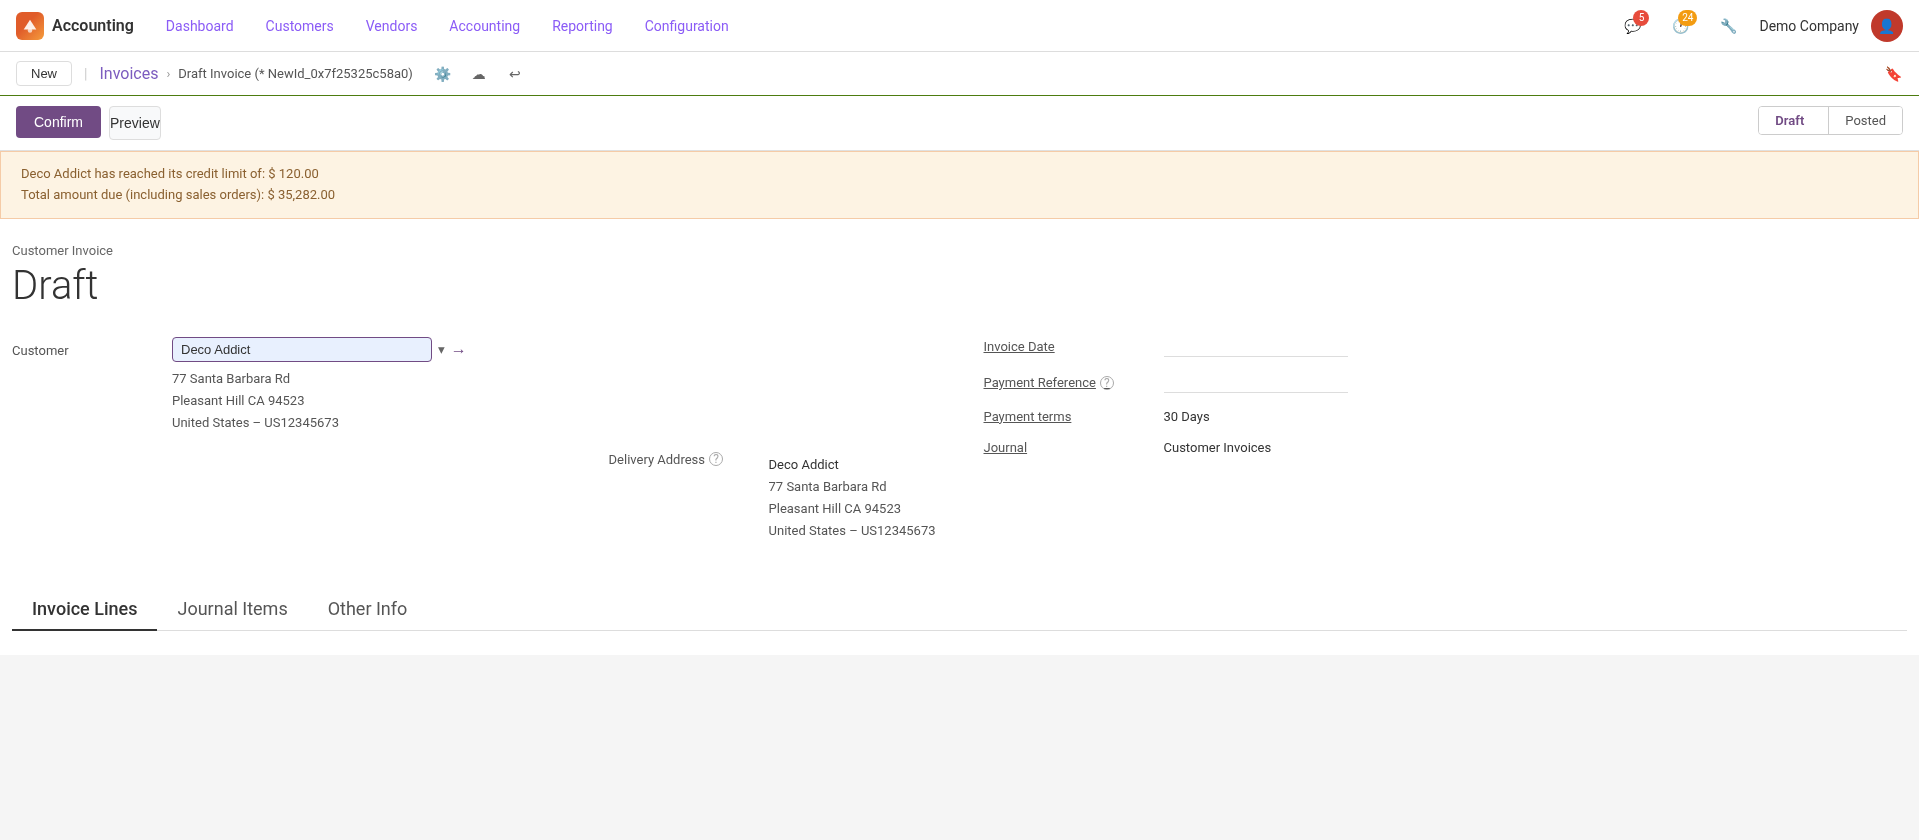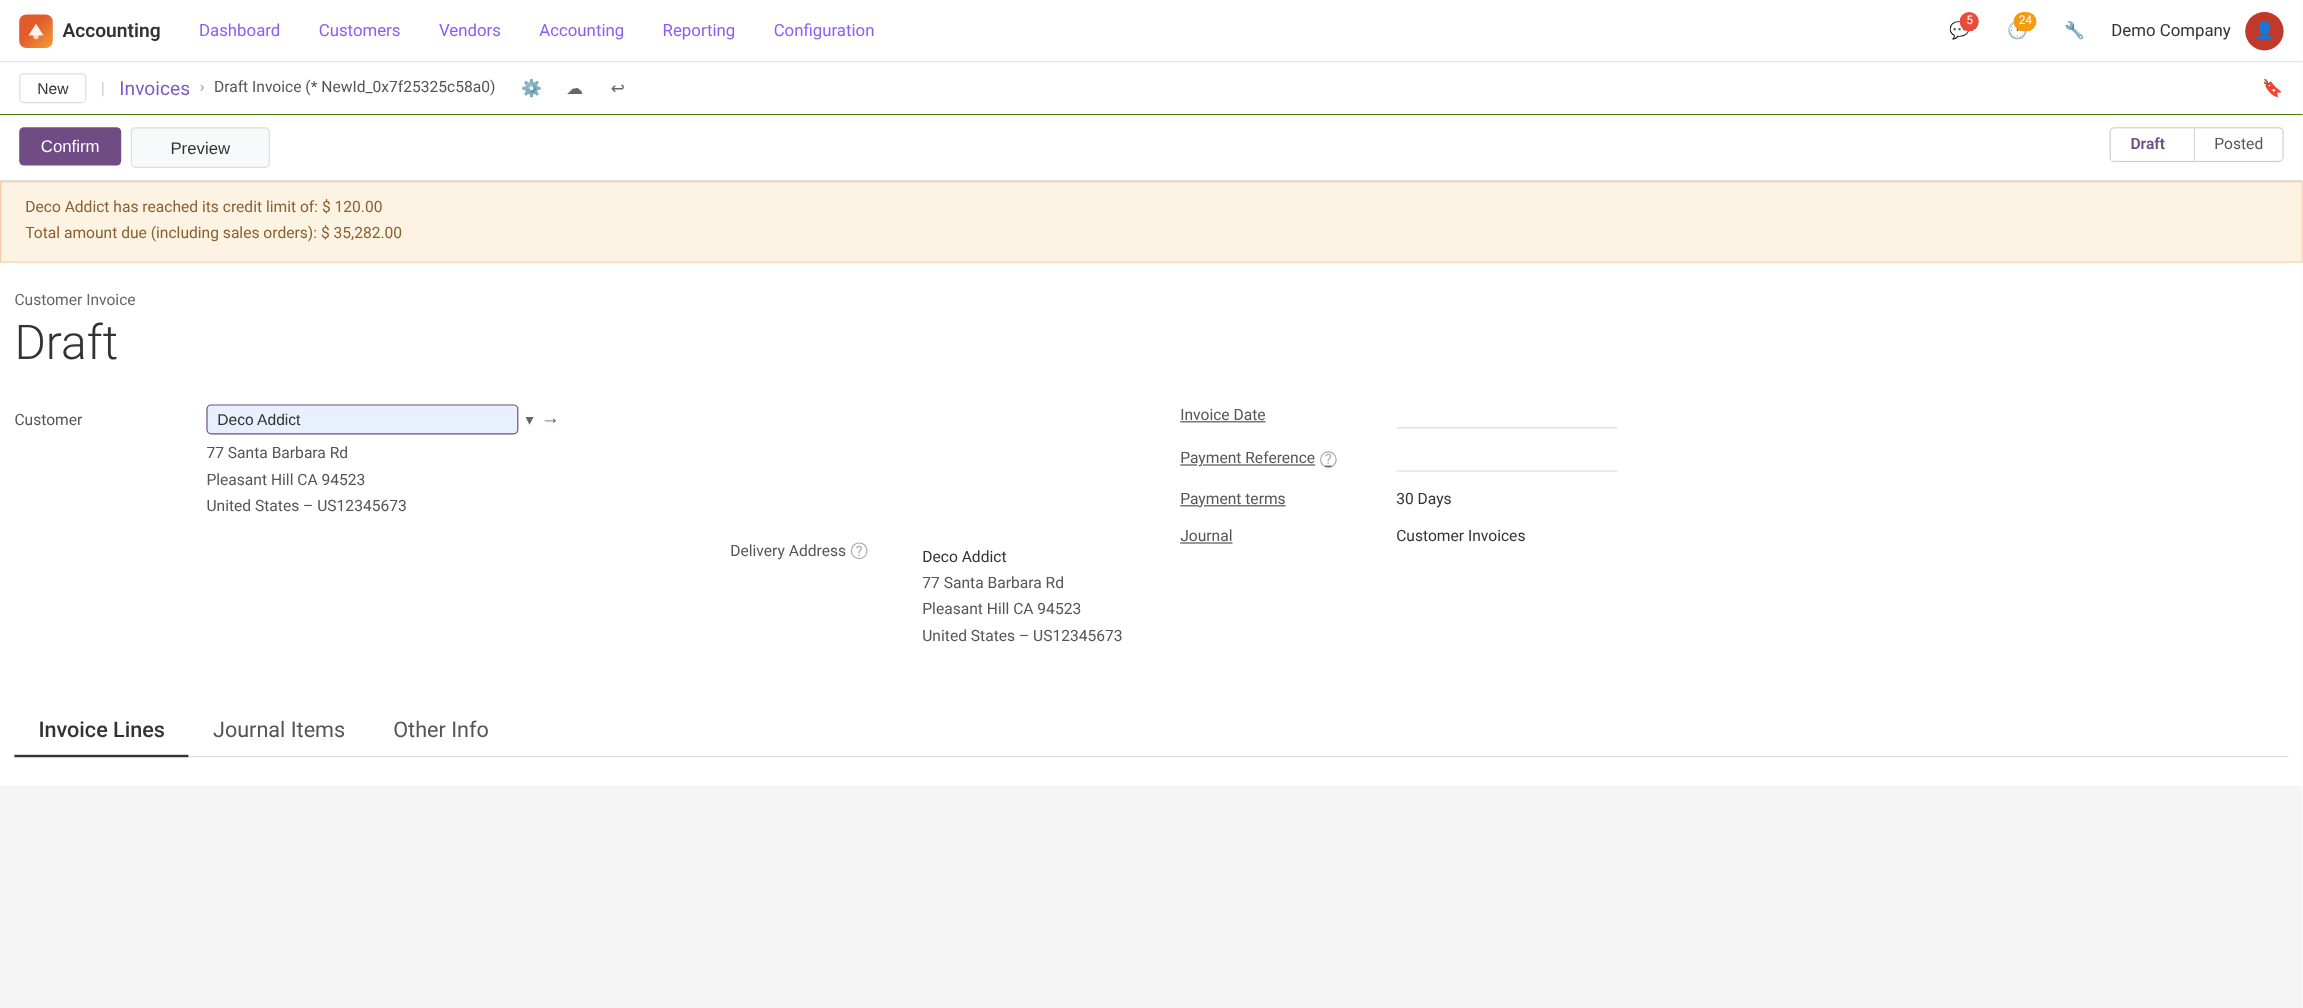--- a/index.html
+++ b/index.html
@@ -30,21 +30,21 @@
     .breadcrumb-current { font-size: 13px; color: #555; }
     .breadcrumb-icons { display: flex; align-items: center; gap: 8px; margin-left: 8px; }
     .breadcrumb-icon-btn { cursor: pointer; color: #666; width: 28px; height: 28px; display: flex; align-items: center; justify-content: center; border-radius: 4px; }
     .new-btn { background: #fff; border: 1px solid #ddd; padding: 4px 14px; border-radius: 4px; cursor: pointer; font-size: 13px; color: #333; }
     .breadcrumb-right { margin-left: auto; }
     .bookmark-icon { color: #666; cursor: pointer; }
 
     
     .action-bar { background: #fff; border-bottom: 1px solid #e0e0e0; padding: 10px 16px; display: flex; align-items: flex-start; gap: 8px; }
     .btn-confirm { background: #714b84; color: #fff; border: none; padding: 8px 18px; border-radius: 4px; cursor: pointer; font-size: 14px; font-weight: 500; }
-    .btn-preview { background: #f8f9fa; border: 1px solid #ddd; padding: 8px 32px; border-radius: 4px; cursor: pointer; font-size: 14px; color: #333; }
+    .btn-preview { background: #f8f9fa; border: 1px solid #ddd; padding: 8px 0; border-radius: 4px; cursor: pointer; font-size: 14px; color: #333; }
     .status-bar { margin-left: auto; display: flex; align-items: center; }
     .step-container { display: flex; align-items: stretch; border: 1px solid #ccc; border-radius: 4px; overflow: hidden; }
     .step-seg { padding: 6px 16px; font-size: 13px; color: #555; cursor: pointer; background: #fff; }
     .step-seg.active { background: #fff; color: #714b84; font-weight: 600; border-right: none; }
     .step-seg + .step-seg { border-left: 1px solid #ccc; }
 
     
     .warning-banner { background: #fdf3e3; border: 1px solid #f5cba7; padding: 12px 20px; margin: 0; }
     .warning-banner p { color: #8a6030; font-size: 13px; line-height: 1.6; }
 

